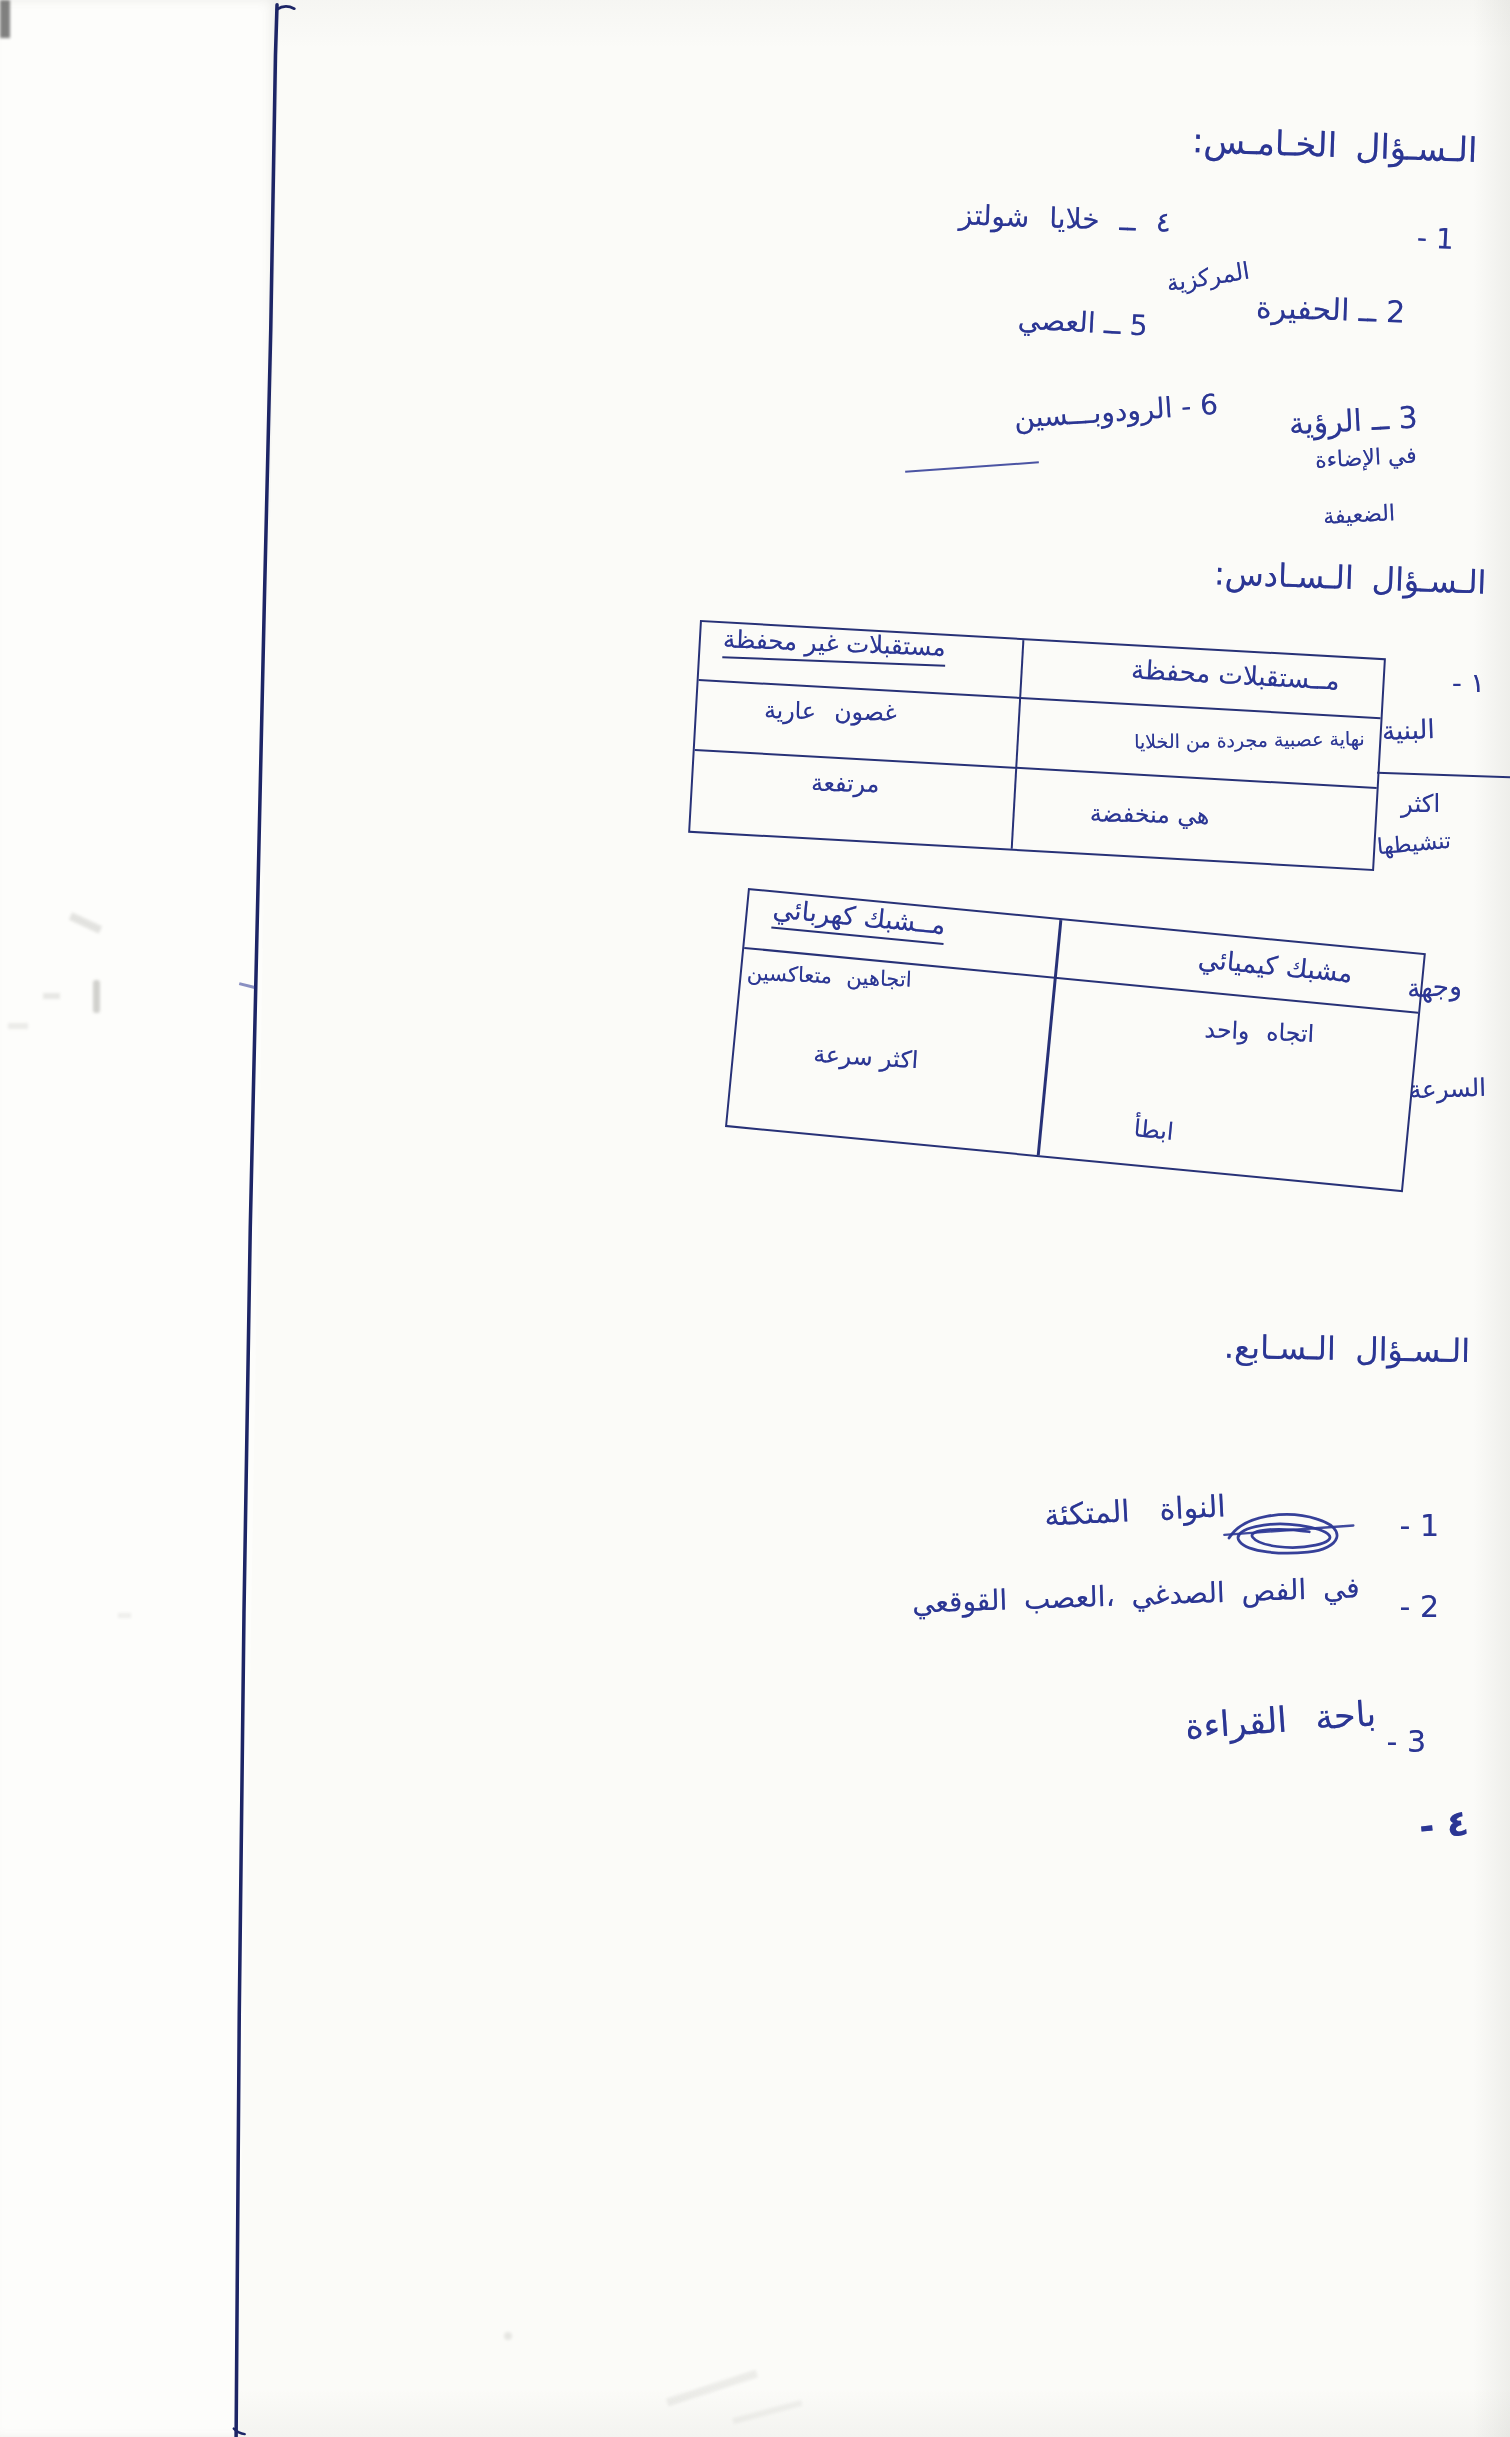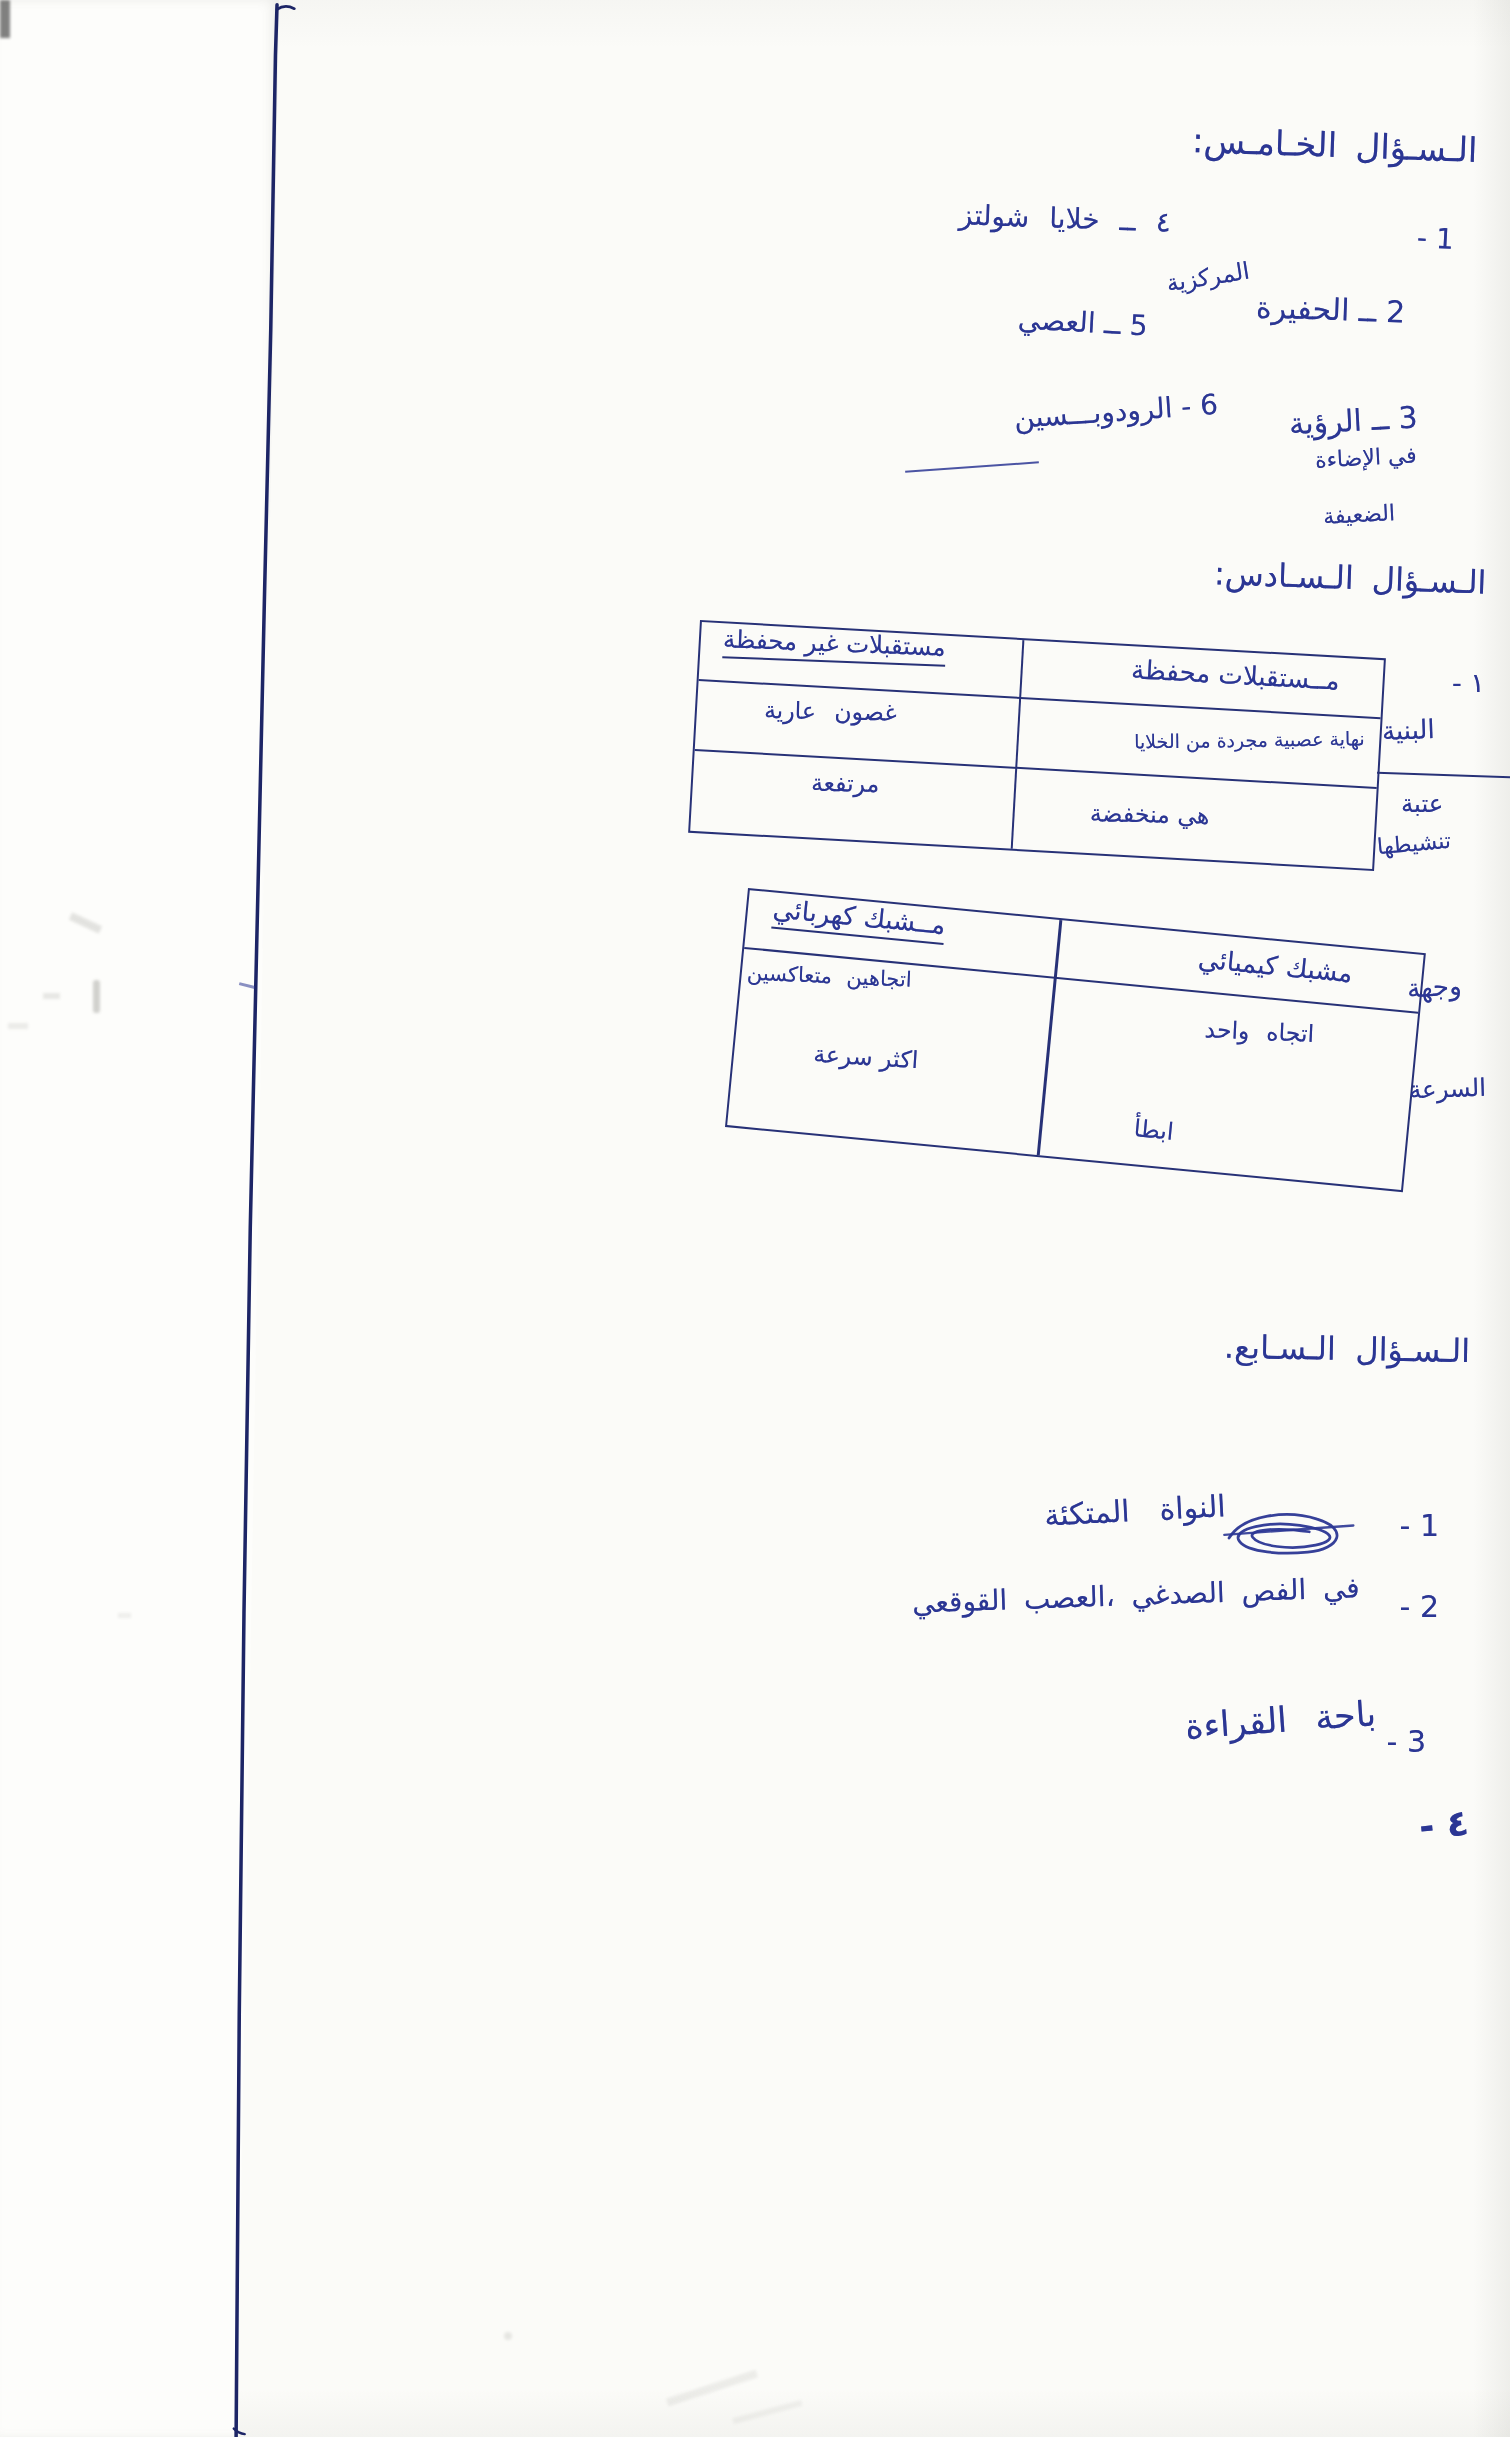--- a/index.html
+++ b/index.html
@@ -90,21 +90,21 @@
     <div class="cell hw" style="left:22px;top:0px;font-size:24.4px;transform:rotate(-1deg);"><span class="u">مستقبلات غير محفظة</span></div>
     <div class="cell hw" style="right:14px;top:77px;font-size:19px;transform:rotate(-4deg);">نهاية عصبية مجردة من الخلايا</div>
     <div class="cell hw" style="left:67px;top:69px;font-size:23.6px;transform:rotate(-2deg);word-spacing:11px;">غصون عارية</div>
     <div class="cell hw" style="right:165px;top:154px;font-size:23.6px;transform:rotate(-2deg);">هي منخفضة</div>
     <div class="cell hw" style="left:118px;top:140px;font-size:23.6px;transform:rotate(-2deg);">مرتفعة</div>
   </div>
 
   <div class="hw" style="left:1452px;top:667px;font-size:27px;">١ -</div>
   <div class="hw" style="left:1382px;top:716px;font-size:26px;transform:rotate(-2deg);">البنية</div>
   <div class="ink-line" style="left:1377px;top:774px;width:134px;height:2.4px;background:#273177;transform:rotate(2deg);"></div>
-  <div class="hw" style="left:1401px;top:790px;font-size:24.4px;">عتبة</div>
+  <div class="hw" style="left:1401px;top:790px;font-size:24.4px;">اكثر</div>
   <div class="hw" style="left:1377px;top:831px;font-size:22px;transform:rotate(-5deg);letter-spacing:-0.8px;">تنشيطها</div>
 
   <div class="tbl" style="left:748px;top:888px;width:677px;height:236px;transform:rotate(5.5deg);">
     <div class="vdiv" style="left:46%;"></div>
     <div class="hdiv" style="top:57px;"></div>
     <div class="cell hw" style="right:69px;top:11px;font-size:26px;">مشبك كيميائي</div>
     <div class="cell hw" style="left:25px;top:1.6px;font-size:26px;"><span class="u">مــشبك كهربائي</span></div>
     <div class="cell hw" style="right:101px;top:79px;font-size:23.6px;transform:rotate(-3deg);word-spacing:9.4px;">اتجاه واحد</div>
     <div class="cell hw" style="left:4.7px;top:66px;font-size:21px;transform:rotate(-3deg);word-spacing:7.9px;">اتجاهين متعاكسين</div>
     <div class="cell hw" style="left:79px;top:142px;font-size:23.6px;transform:rotate(-2deg);">اكثر سرعة</div>

